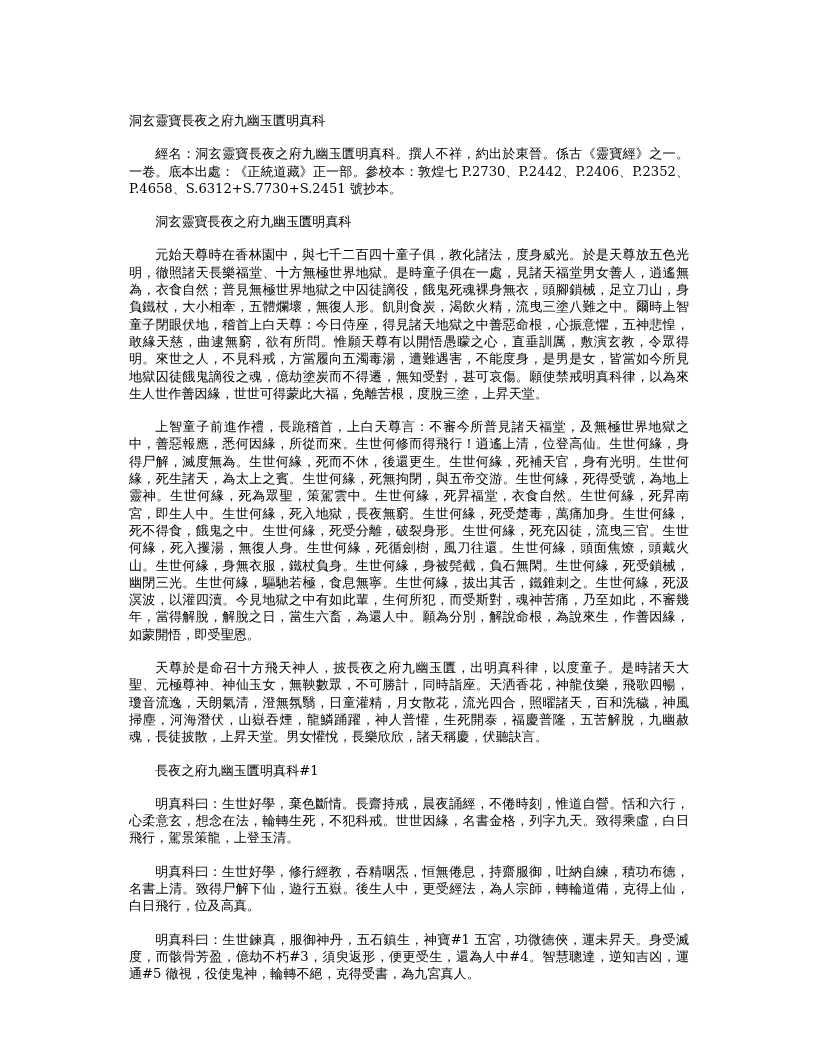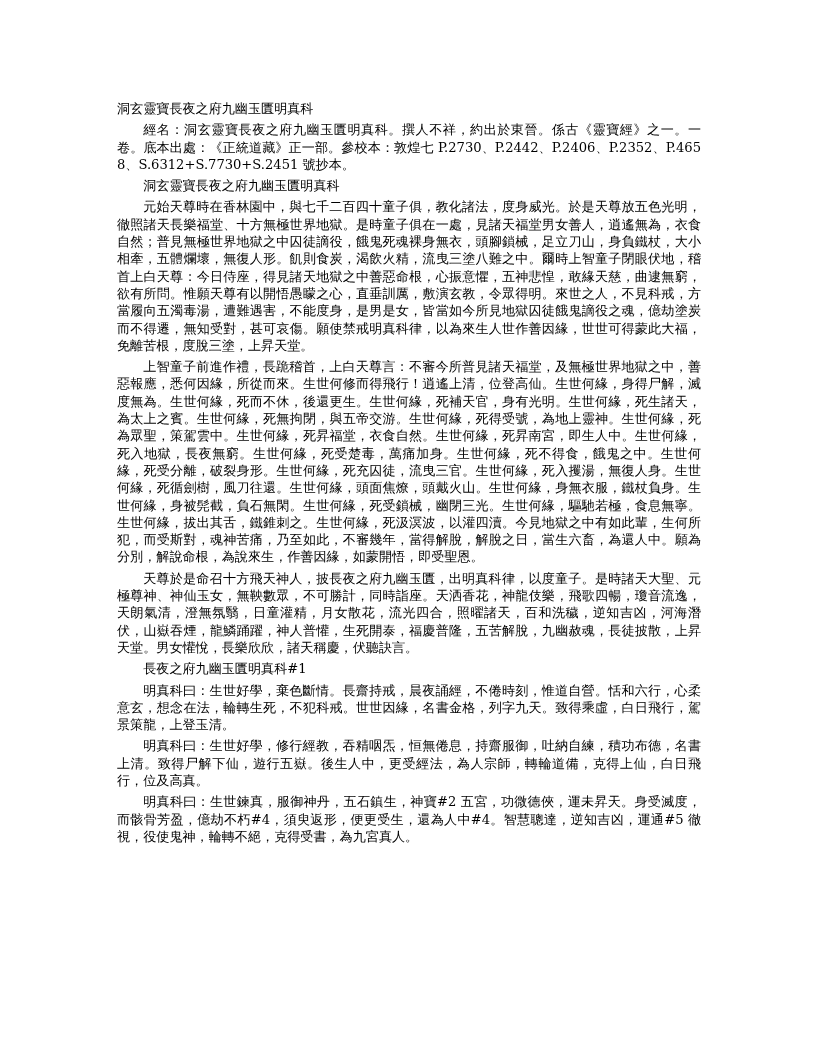--- a/index.html
+++ b/index.html
@@ -26,21 +26,21 @@
     width: 592px;
   }
   .line-title,
   .para,
   .heading {
     font-size: 13.1px;
     line-height: 17.3px;
     text-align: justify;
     text-justify: inter-character;
     text-align-last: left;
-    margin: 4px;
+    margin: 16px;
     word-break: break-all;
     letter-spacing: 0;
     color: #000000;
   }
   
   .line-title {
     text-indent: 0;
   }
   
   .para {
@@ -61,25 +61,25 @@
 
     <div class="para">經名：洞玄靈寶長夜之府九幽玉匱明真科。撰人不祥，約出於東晉。係古《靈寶經》之一。一卷。底本出處：《正統道藏》正一部。參校本：敦煌七 P.2730、P.2442、P.2406、P.2352、P.4658、S.6312+S.7730+S.2451 號抄本。</div>
 
     <div class="heading">洞玄靈寶長夜之府九幽玉匱明真科</div>
 
     <div class="para">元始天尊時在香林園中，與七千二百四十童子俱，教化諸法，度身威光。於是天尊放五色光明，徹照諸天長樂福堂、十方無極世界地獄。是時童子俱在一處，見諸天福堂男女善人，逍遙無為，衣食自然；普見無極世界地獄之中囚徒謫役，餓鬼死魂裸身無衣，頭腳鎖械，足立刀山，身負鐵杖，大小相牽，五體爛壞，無復人形。飢則食炭，渴飲火精，流曳三塗八難之中。爾時上智童子閉眼伏地，稽首上白天尊：今日侍座，得見諸天地獄之中善惡命根，心振意懼，五神悲惶，敢緣天慈，曲逮無窮，欲有所問。惟願天尊有以開悟愚矇之心，直垂訓厲，敷演玄教，令眾得明。來世之人，不見科戒，方當履向五濁毒湯，遭難遇害，不能度身，是男是女，皆當如今所見地獄囚徒餓鬼謫役之魂，億劫塗炭而不得遷，無知受對，甚可哀傷。願使禁戒明真科律，以為來生人世作善因緣，世世可得蒙此大福，免離苦根，度脫三塗，上昇天堂。</div>
 
 
     <div class="para">上智童子前進作禮，長跪稽首，上白天尊言：不審今所普見諸天福堂，及無極世界地獄之中，善惡報應，悉何因緣，所從而來。生世何修而得飛行！逍遙上清，位登高仙。生世何緣，身得尸解，滅度無為。生世何緣，死而不休，後還更生。生世何緣，死補天官，身有光明。生世何緣，死生諸天，為太上之賓。生世何緣，死無拘閉，與五帝交游。生世何緣，死得受號，為地上靈神。生世何緣，死為眾聖，策駕雲中。生世何緣，死昇福堂，衣食自然。生世何緣，死昇南宮，即生人中。生世何緣，死入地獄，長夜無窮。生世何緣，死受楚毒，萬痛加身。生世何緣，死不得食，餓鬼之中。生世何緣，死受分離，破裂身形。生世何緣，死充囚徒，流曳三官。生世何緣，死入攫湯，無復人身。生世何緣，死循劍樹，風刀往還。生世何緣，頭面焦燎，頭戴火山。生世何緣，身無衣服，鐵杖負身。生世何緣，身被髡截，負石無閑。生世何緣，死受鎖械，幽閉三光。生世何緣，驅馳若極，食息無寧。生世何緣，拔出其舌，鐵錐刺之。生世何緣，死汲溟波，以灌四瀆。今見地獄之中有如此輩，生何所犯，而受斯對，魂神苦痛，乃至如此，不審幾年，當得解脫，解脫之日，當生六畜，為還人中。願為分別，解說命根，為說來生，作善因緣，如蒙開悟，即受聖恩。</div>
 
-    <div class="para">天尊於是命召十方飛天神人，披長夜之府九幽玉匱，出明真科律，以度童子。是時諸天大聖、元極尊神、神仙玉女，無鞅數眾，不可勝計，同時詣座。天洒香花，神龍伎樂，飛歌四暢，瓊音流逸，天朗氣清，澄無氛翳，日童灌精，月女散花，流光四合，照曜諸天，百和洗穢，逆知吉凶，河海潛伏，山嶽吞煙，龍鱗踊躍，神人普懽，生死開泰，福慶普隆，五苦解脫，九幽赦魂，長徒披散，上昇天堂。男女懽悅，長樂欣欣，諸天稱慶，伏聽訣言。</div>
+    <div class="para">天尊於是命召十方飛天神人，披長夜之府九幽玉匱，出明真科律，以度童子。是時諸天大聖、元極尊神、神仙玉女，無鞅數眾，不可勝計，同時詣座。天洒香花，神龍伎樂，飛歌四暢，瓊音流逸，天朗氣清，澄無氛翳，日童灌精，月女散花，流光四合，照曜諸天，百和洗穢，神風掃塵，河海潛伏，山嶽吞煙，龍鱗踊躍，神人普懽，生死開泰，福慶普隆，五苦解脫，九幽赦魂，長徒披散，上昇天堂。男女懽悅，長樂欣欣，諸天稱慶，伏聽訣言。</div>
 
     <div class="heading">長夜之府九幽玉匱明真科#1</div>
 
     <div class="para">明真科曰：生世好學，棄色斷情。長齋持戒，晨夜誦經，不倦時刻，惟道自營。恬和六行，心柔意玄，想念在法，輪轉生死，不犯科戒。世世因緣，名書金格，列字九天。致得乘虛，白日飛行，駕景策龍，上登玉清。</div>
 
     <div class="para">明真科曰：生世好學，修行經教，吞精咽炁，恒無倦息，持齋服御，吐納自練，積功布德，名書上清。致得尸解下仙，遊行五嶽。後生人中，更受經法，為人宗師，轉輪道備，克得上仙，白日飛行，位及高真。</div>
 
-    <div class="para">明真科曰：生世鍊真，服御神丹，五石鎮生，神寶#2 五宮，功微德俠，運未昇天。身受滅度，而骸骨芳盈，億劫不朽#4，須臾返形，便更受生，還為人中#4。智慧聰達，逆知吉凶，運通#5 徹視，役使鬼神，輪轉不絕，克得受書，為九宮真人。</div>
+    <div class="para">明真科曰：生世鍊真，服御神丹，五石鎮生，神寶#1 五宮，功微德俠，運未昇天。身受滅度，而骸骨芳盈，億劫不朽#3，須臾返形，便更受生，還為人中#4。智慧聰達，逆知吉凶，運通#5 徹視，役使鬼神，輪轉不絕，克得受書，為九宮真人。</div>
 
 
   </div>
 </div>
 
 </body></html>

